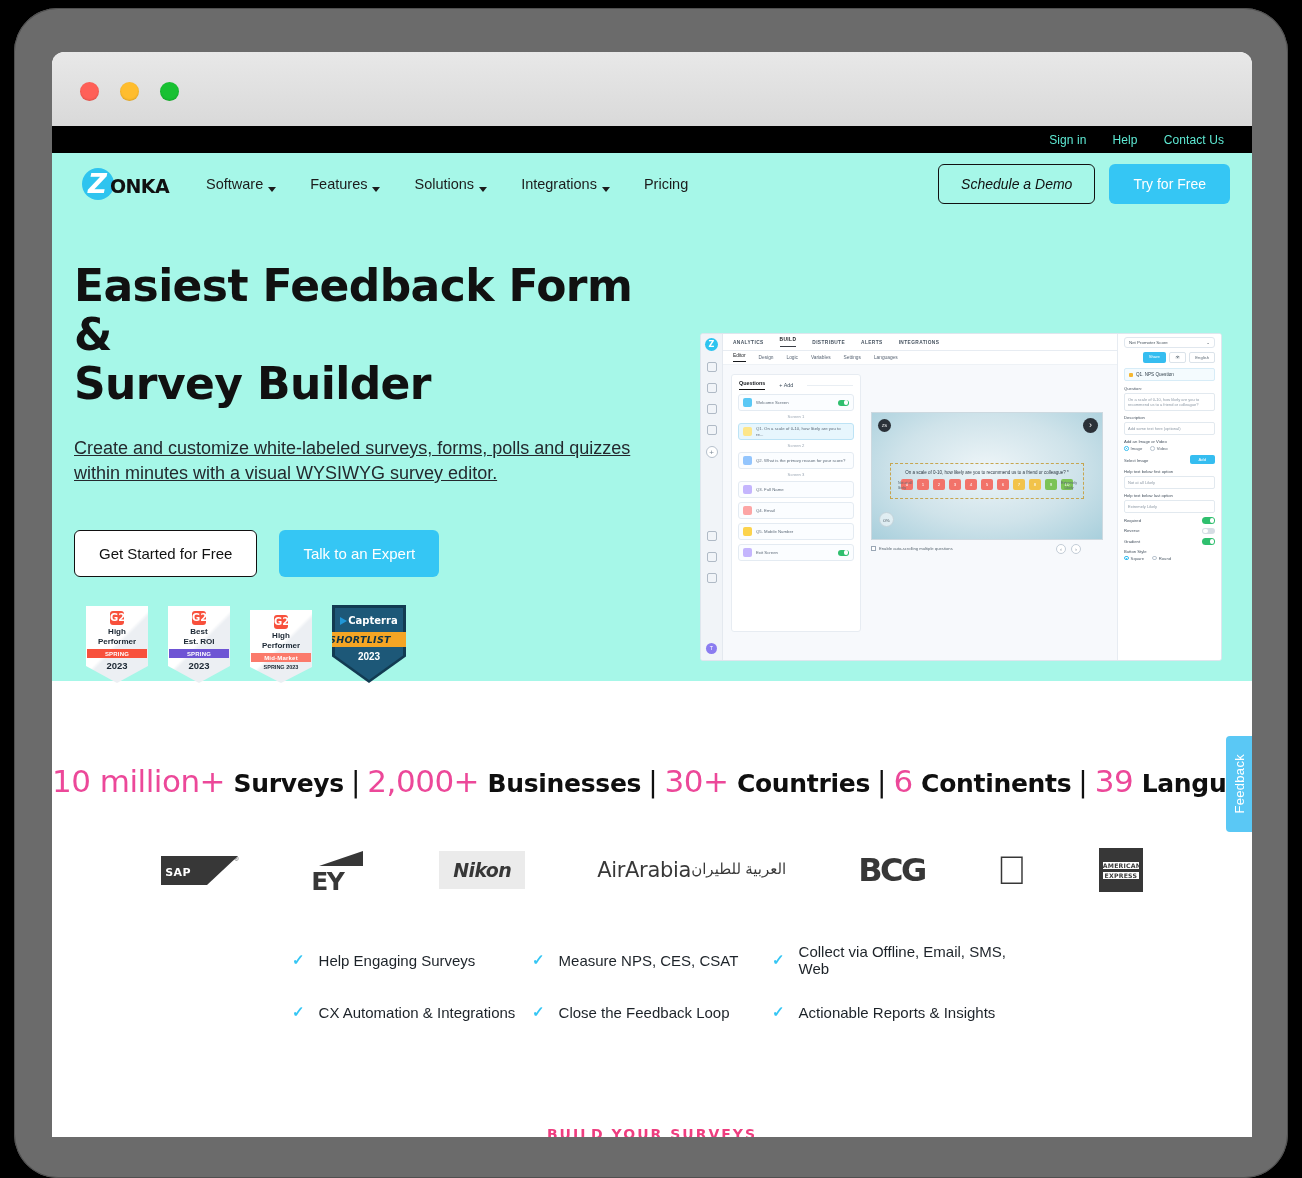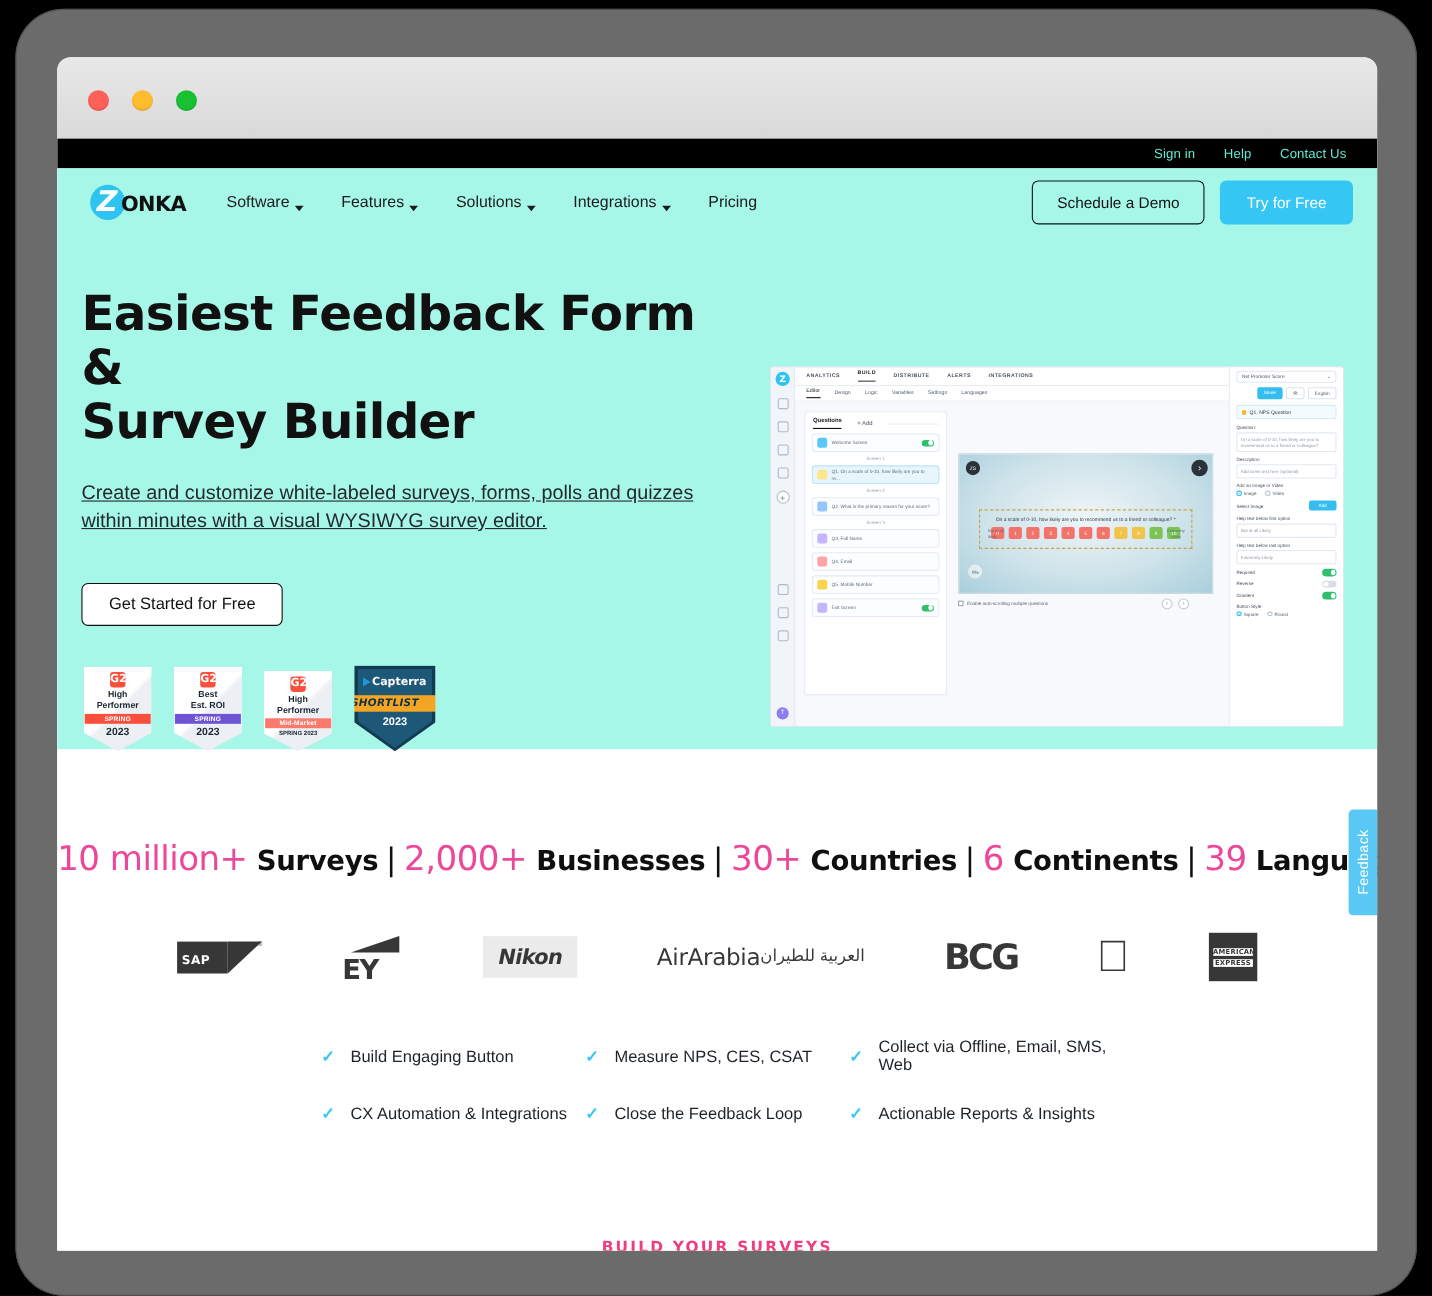--- a/index.html
+++ b/index.html
@@ -81,20 +81,21 @@
   }
   .caret { width: 0; height: 0; border-left: 4.5px solid transparent;
            border-right: 4.5px solid transparent; border-top: 5px solid #1c1c1c;
            display: inline-block; margin-top: 2px; }
 
   .nav-cta { position: absolute; right: 22px; display: flex; gap: 14px; align-items: center; }
   .btn-outline-dark {
     border: 1.4px solid #111; border-radius: 6px; background: transparent;
     font-size: 14px; color: #111; padding: 11px 22px; cursor: pointer;
     font-family: "Liberation Sans", sans-serif;
+    font-style: italic;
   }
   .btn-blue {
     border: none; border-radius: 6px; background: #35c6f4; color: #fff;
     font-size: 14px; padding: 12px 24px; cursor: pointer;
     font-family: "Liberation Sans", sans-serif;
   }
 
   
   #hero-left { position: absolute; left: 22px; top: 108px; width: 600px; }
   #hero-title {
@@ -112,21 +113,21 @@
     font-size: 15px; color: #111; padding: 10px 24px; cursor: pointer;
     font-family: "Liberation Sans", sans-serif;
   }
   .btn-blue-lg {
     background: #35c6f4; border: none; border-radius: 6px; color: #fff;
     font-size: 15px; padding: 15px 24px; cursor: pointer;
     font-family: "Liberation Sans", sans-serif;
   }
 
   
-  #badges { position: absolute; left: 24px; top: 452px; display: flex; gap: 20px; align-items: flex-end; }
+  #badges { position: absolute; left: 34px; top: 452px; display: flex; gap: 20px; align-items: flex-end; }
   .g2-badge {
     width: 62px; position: relative; text-align: center;
     background: linear-gradient(135deg,#ffffff 48%, #eceff3 52%);
     filter: drop-shadow(0 1px 2px rgba(0,0,0,.22));
     clip-path: polygon(0 0, 100% 0, 100% 78%, 50% 100%, 0 78%);
     padding: 4px 0 12px;
   }
   .g2-logo {
     width: 14px; height: 14px; border-radius: 3px; background: #f8503c;
     color: #fff; font-size: 10px; font-weight: 700; line-height: 14px;
@@ -409,20 +410,21 @@
         </div>
 
         <div id="hero-left">
           <h1 id="hero-title">
             <span>Easiest Feedback Form &amp;</span><br>
             <span>Survey Builder</span>
           </h1>
           <p id="hero-sub">Create and customize white-labeled surveys, forms, polls and quizzes within minutes with a visual WYSIWYG survey editor.</p>
           <div id="hero-buttons">
             <button class="btn-white">Get Started for Free</button>
+            <button class="btn-blue-lg">Talk to an Expert</button>
           </div>
         </div>
 
         <div id="badges">
           <div class="g2-badge">
             <div class="g2-logo">G2</div>
             <div class="g2-t1">High</div>
             <div class="g2-t1">Performer</div>
             <div class="g2-ribbon" style="background:#f8503c">SPRING</div>
             <div class="g2-year">2023</div>
@@ -645,21 +647,21 @@
         </div>
         <div class="lg lg-amex">
           <span class="l1">AMERICAN</span>
           <span class="l2">EXPRESS</span>
         </div>
       </div>
 
       <div id="features">
         <div class="feat">
           <span class="tick">✓</span>
-          <span>Build Engaging Button</span>
+          <span>Help Engaging Surveys</span>
         </div>
         <div class="feat">
           <span class="tick">✓</span>
           <span>Measure NPS, CES, CSAT</span>
         </div>
         <div class="feat">
           <span class="tick">✓</span>
           <span>Collect via Offline, Email, SMS, Web</span>
         </div>
         <div class="feat">

